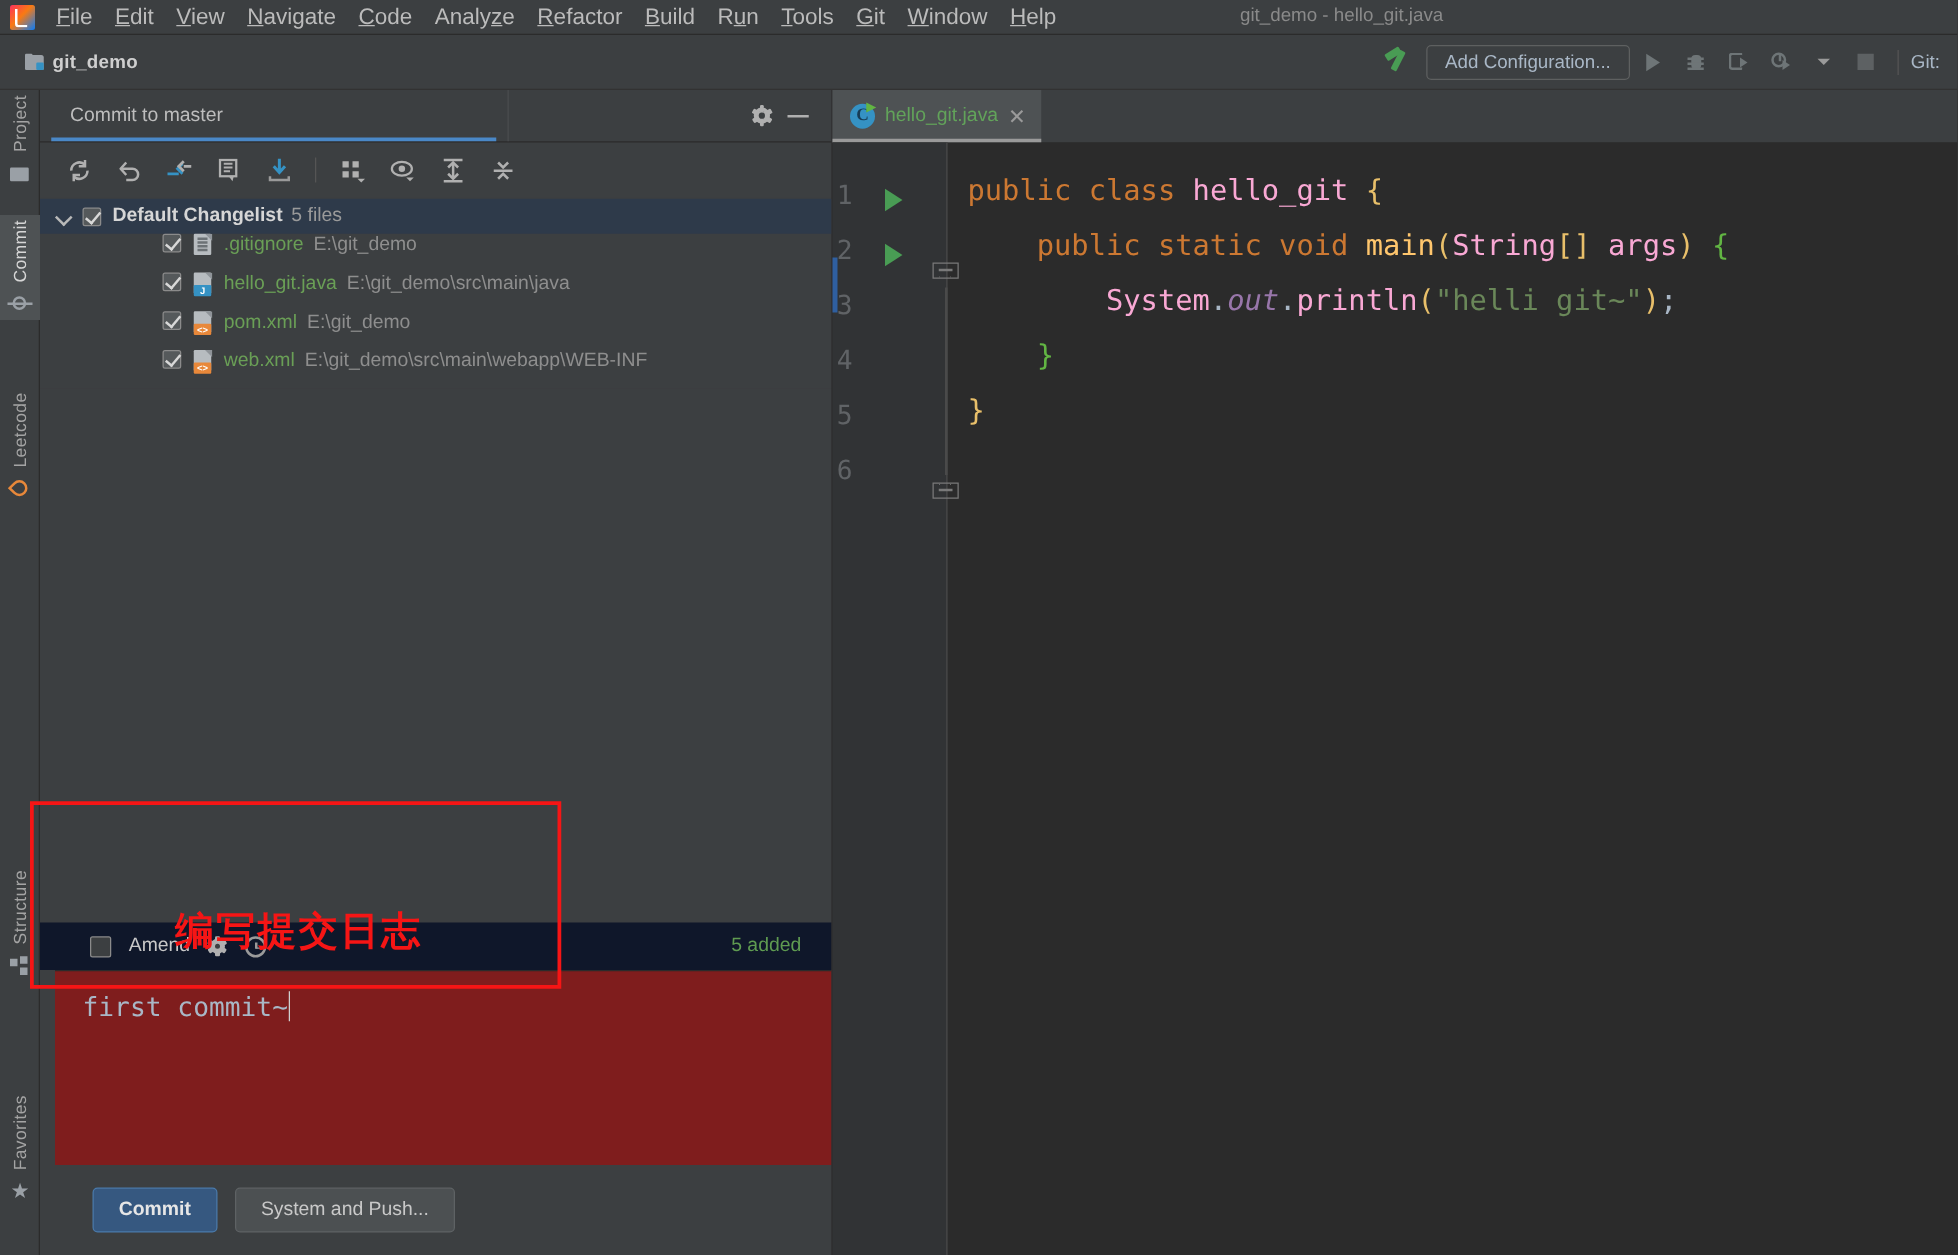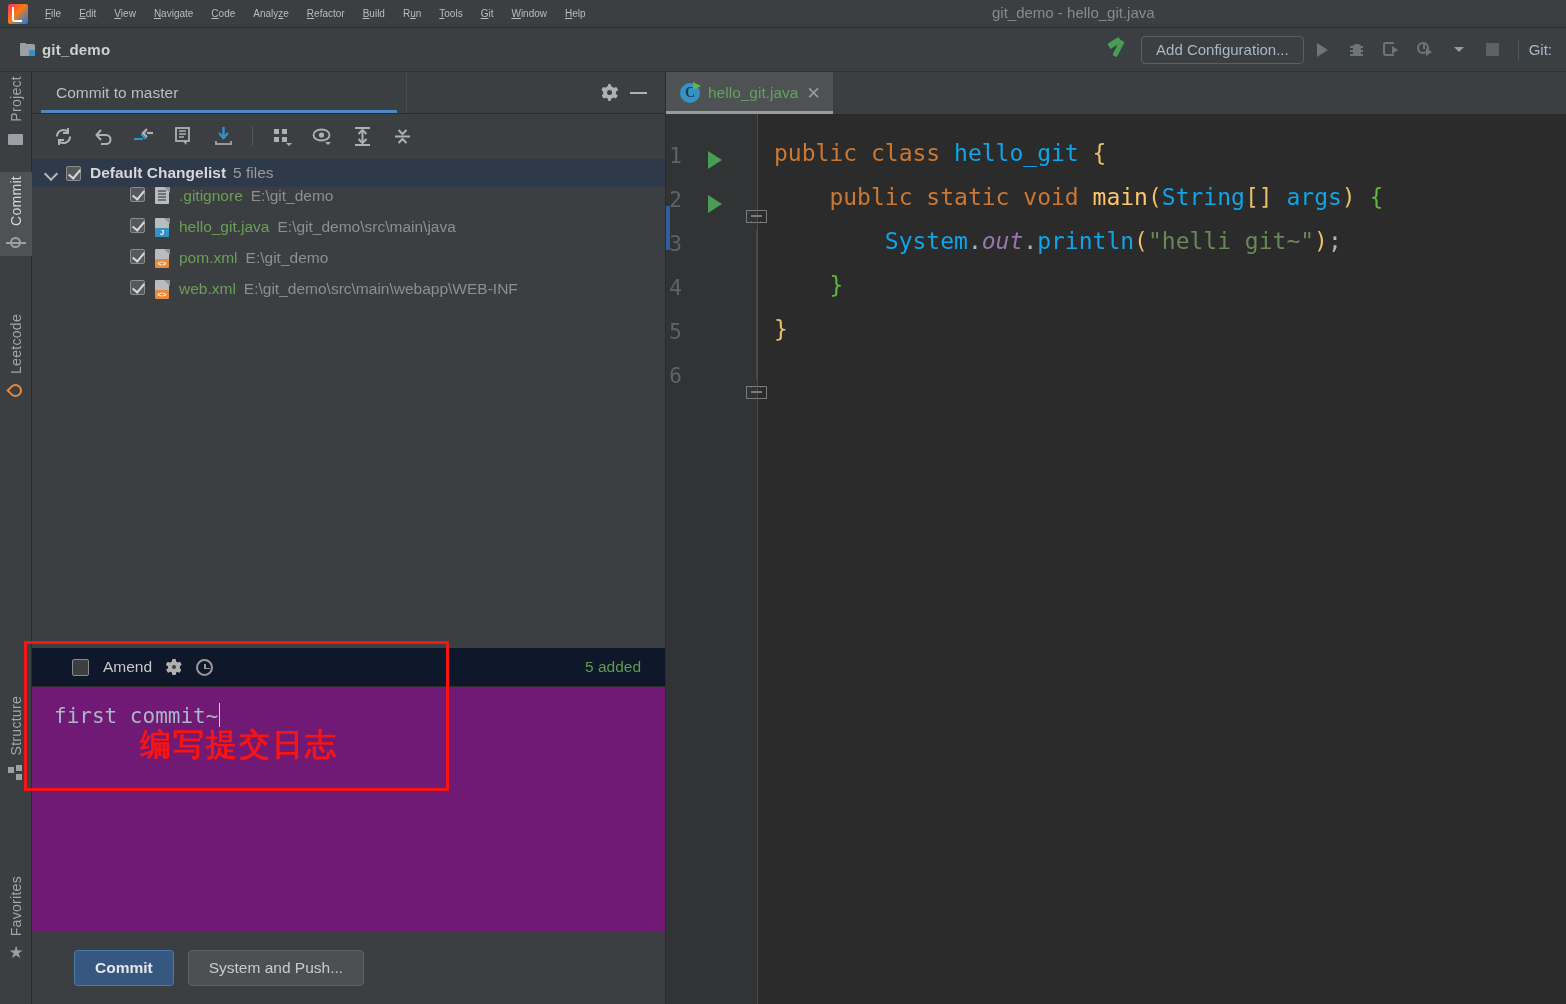--- a/index.html
+++ b/index.html
@@ -21,21 +21,21 @@
     width: 20px; height: 20px; margin-left: 8px; margin-right: 8px;
     position: relative; border-radius: 2px; overflow: hidden;
     background: linear-gradient(135deg,#fe315d 0%,#f97a12 45%,#087cfa 100%);
   }
   .ij-logo::after {
     content: ""; position: absolute; left: 4px; top: 3px;
     width: 8px; height: 13px; border-left: 2px solid #fff; border-bottom: 2px solid #fff;
     border-bottom-left-radius: 3px;
   }
   .menu-item {
-    color: #bbbbbb; font-size: 10px; padding: 3px 9px; cursor: default;
+    color: #bbbbbb; font-size: 18px; padding: 3px 9px; cursor: default;
     white-space: nowrap;
   }
   .menu-item u { text-decoration: underline; }
   .win-title {
     position: absolute; left: 992px; top: 4px;
     color: #8a8a8a; font-size: 15px; white-space: nowrap;
   }
 
   
   .navbar {
@@ -197,21 +197,21 @@
     background:#0f172a;
   }
   .amend-box { width:17px;height:17px;border:1px solid #8b8b8b;background:#3c3f41;border-radius:2px;cursor:pointer; }
   .amend-lbl { color:#c8c8c8; font-size:15.5px; }
   .clock { width:17px;height:17px;border:2px solid #9a9a9a;border-radius:50%;position:relative;cursor:pointer; }
   .clock::after { content:"";position:absolute;left:6px;top:3px;width:1.5px;height:5px;background:#9a9a9a; }
   .clock::before { content:"";position:absolute;left:6.5px;top:7px;width:5px;height:1.5px;background:#9a9a9a; }
   .added-lbl { margin-left:auto; margin-right:24px; color:#5f9b51; font-size:15.5px; }
 
   .msg-area {
-    height:246px; background:#701a75; margin:0 0 0 0;
+    height:156px; background:#7f1d1d; margin:0 0 0 12px;
     border-top:1px solid #2b2b2b; position:relative;
   }
   .msg-text {
     position:absolute; left:22px; top:16px; color:#a9b7c6;
     font-family:"DejaVu Sans Mono","Liberation Mono",monospace; font-size:21px; white-space:pre;
   }
   .caret { display:inline-block; width:1px; height:24px; background:#cfcfcf;
     vertical-align:-4px; margin-left:1px; }
   .redbox {
     position:absolute; left:24px; top:641px; width:425px; height:150px;
@@ -270,21 +270,21 @@
   .fold .dash { position:absolute;left:5px;top:5px;width:11px;height:1.5px;background:#7a7a7a; }
   .fold.up .pt { transform:translateY(-15px) rotate(180deg); }
   .fold-bar { position:absolute; left:90px; width:1.5px; background:#4a4a4a; }
 
   .code {
     flex:1; position:relative; padding-top:0;
     font-family:"DejaVu Sans Mono","Liberation Mono",monospace; font-size:23px;
   }
   .cline { position:absolute; left:16px; white-space:pre; }
   .kw { color:#cc7832; }
-  .id { color:#0ea5e9; }
+  .id { color:#f9a8d4; }
   .fn { color:#ffc66d; }
   .str { color:#6a8759; }
   .fld { color:#9876aa; font-style:italic; }
   .punc { color:#a9b7c6; }
   .brace1 { color:#e8bf6a; }
   .brace2 { color:#62b543; }
   .ln-hl { position:absolute; left:0; width:4px; background:#2f5fa0; }
 </style>
 </head>
 <body>

